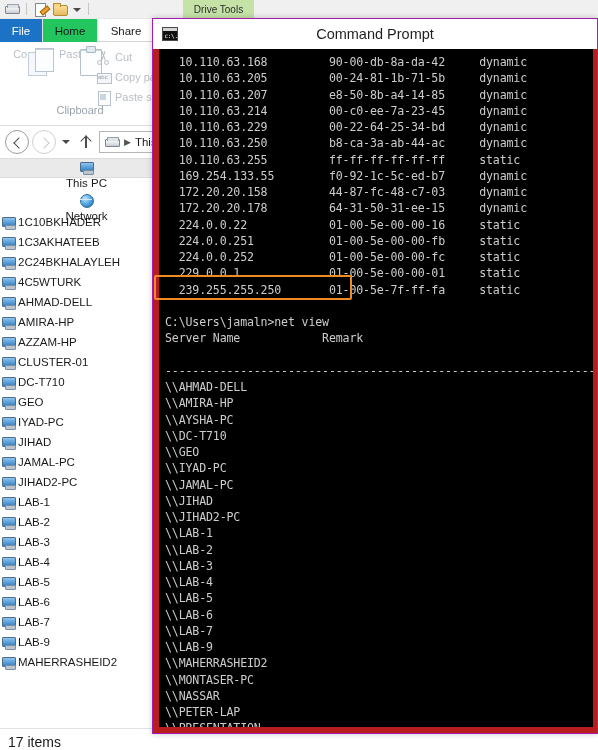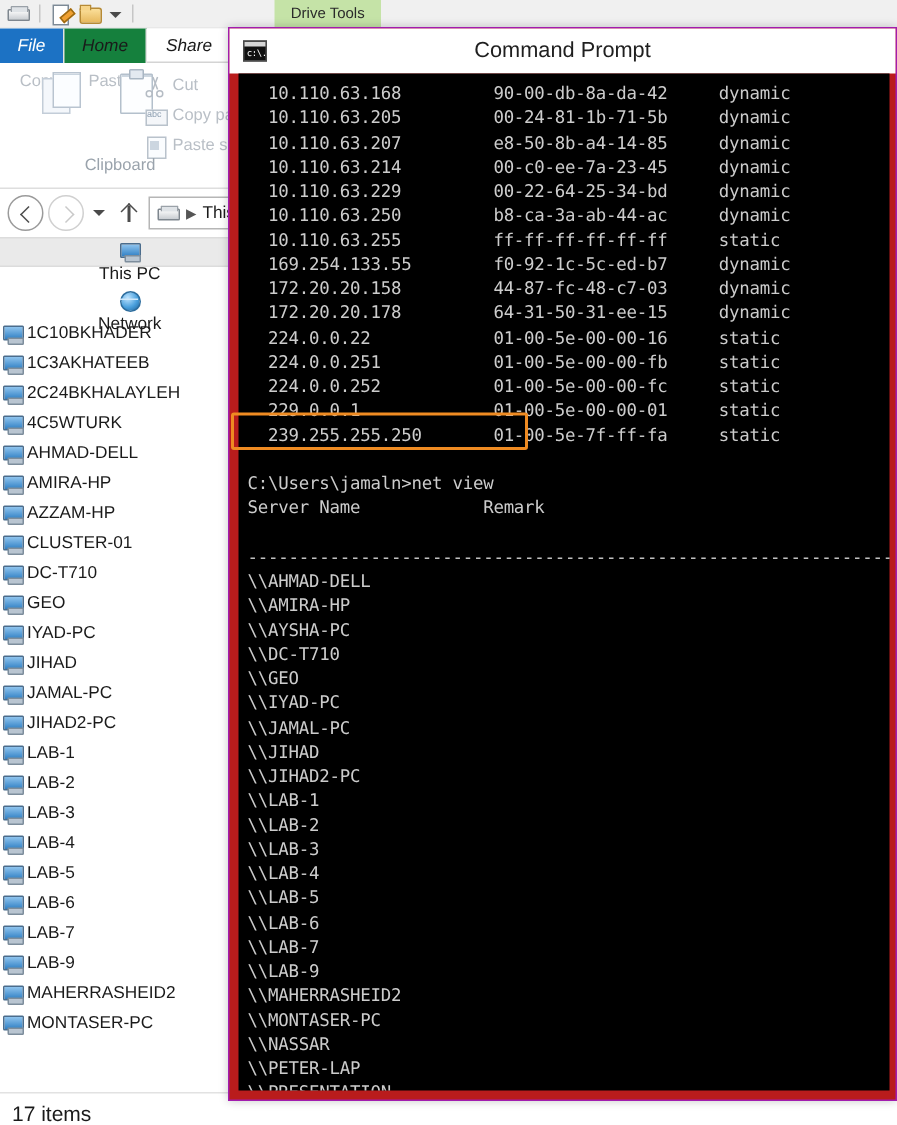--- a/index.html
+++ b/index.html
@@ -88,27 +88,27 @@
   
   .tabstrip {
     position: absolute; left: 0; top: 19px;
     width: 598px; height: 23px;
     background: #ffffff;
     border-bottom: 1px solid #d4d4d4;
   }
   .tab {
     position: absolute; top: 0; height: 23px;
     display: flex; align-items: center; justify-content: center;
-    font-size: 11.5px; color: #1a1a1a; font-style: italic;
+    font-size: 11.5px; color: #1a1a1a;
   }
   .tab-file {
     left: 0px; width: 42px; height: 23px;
     background: #1c72c4; color: #ffffff;
   }
-  .tab-home { left: 42px; width: 56px; background:#15803d; border-left:1px solid #e2e2e2; border-right:1px solid #e2e2e2; }
+  .tab-home { left: 42px; width: 56px; background:#22c55e; border-left:1px solid #e2e2e2; border-right:1px solid #e2e2e2; }
   .tab-share { left: 98px; width: 56px; }
 
   
   .ribbon {
     position: absolute; left: 0; top: 42px;
     width: 598px; height: 84px;
     background: #ffffff;
     border-bottom: 1px solid #dedede;
   }
   .grp-clipboard { position: absolute; left: 0; top: 0; width: 160px; height: 84px; }
@@ -516,24 +516,20 @@
             <span>LAB-7</span>
           </div>
           <div class="np-row np-indent2">
             <span class="np-ico ico-pc"></span>
             <span>LAB-9</span>
           </div>
           <div class="np-row np-indent2">
             <span class="np-ico ico-pc"></span>
             <span>MAHERRASHEID2</span>
           </div>
-          <div class="np-row np-indent2">
-            <span class="np-ico ico-pc"></span>
-            <span>MONTASER-PC</span>
-          </div>
         </div>
     </div>
 
     <div class="statusbar">
       <span>17 items</span>
     </div>
   </div>
 
   <div class="cmdwin">
     <div class="cmd-title">

